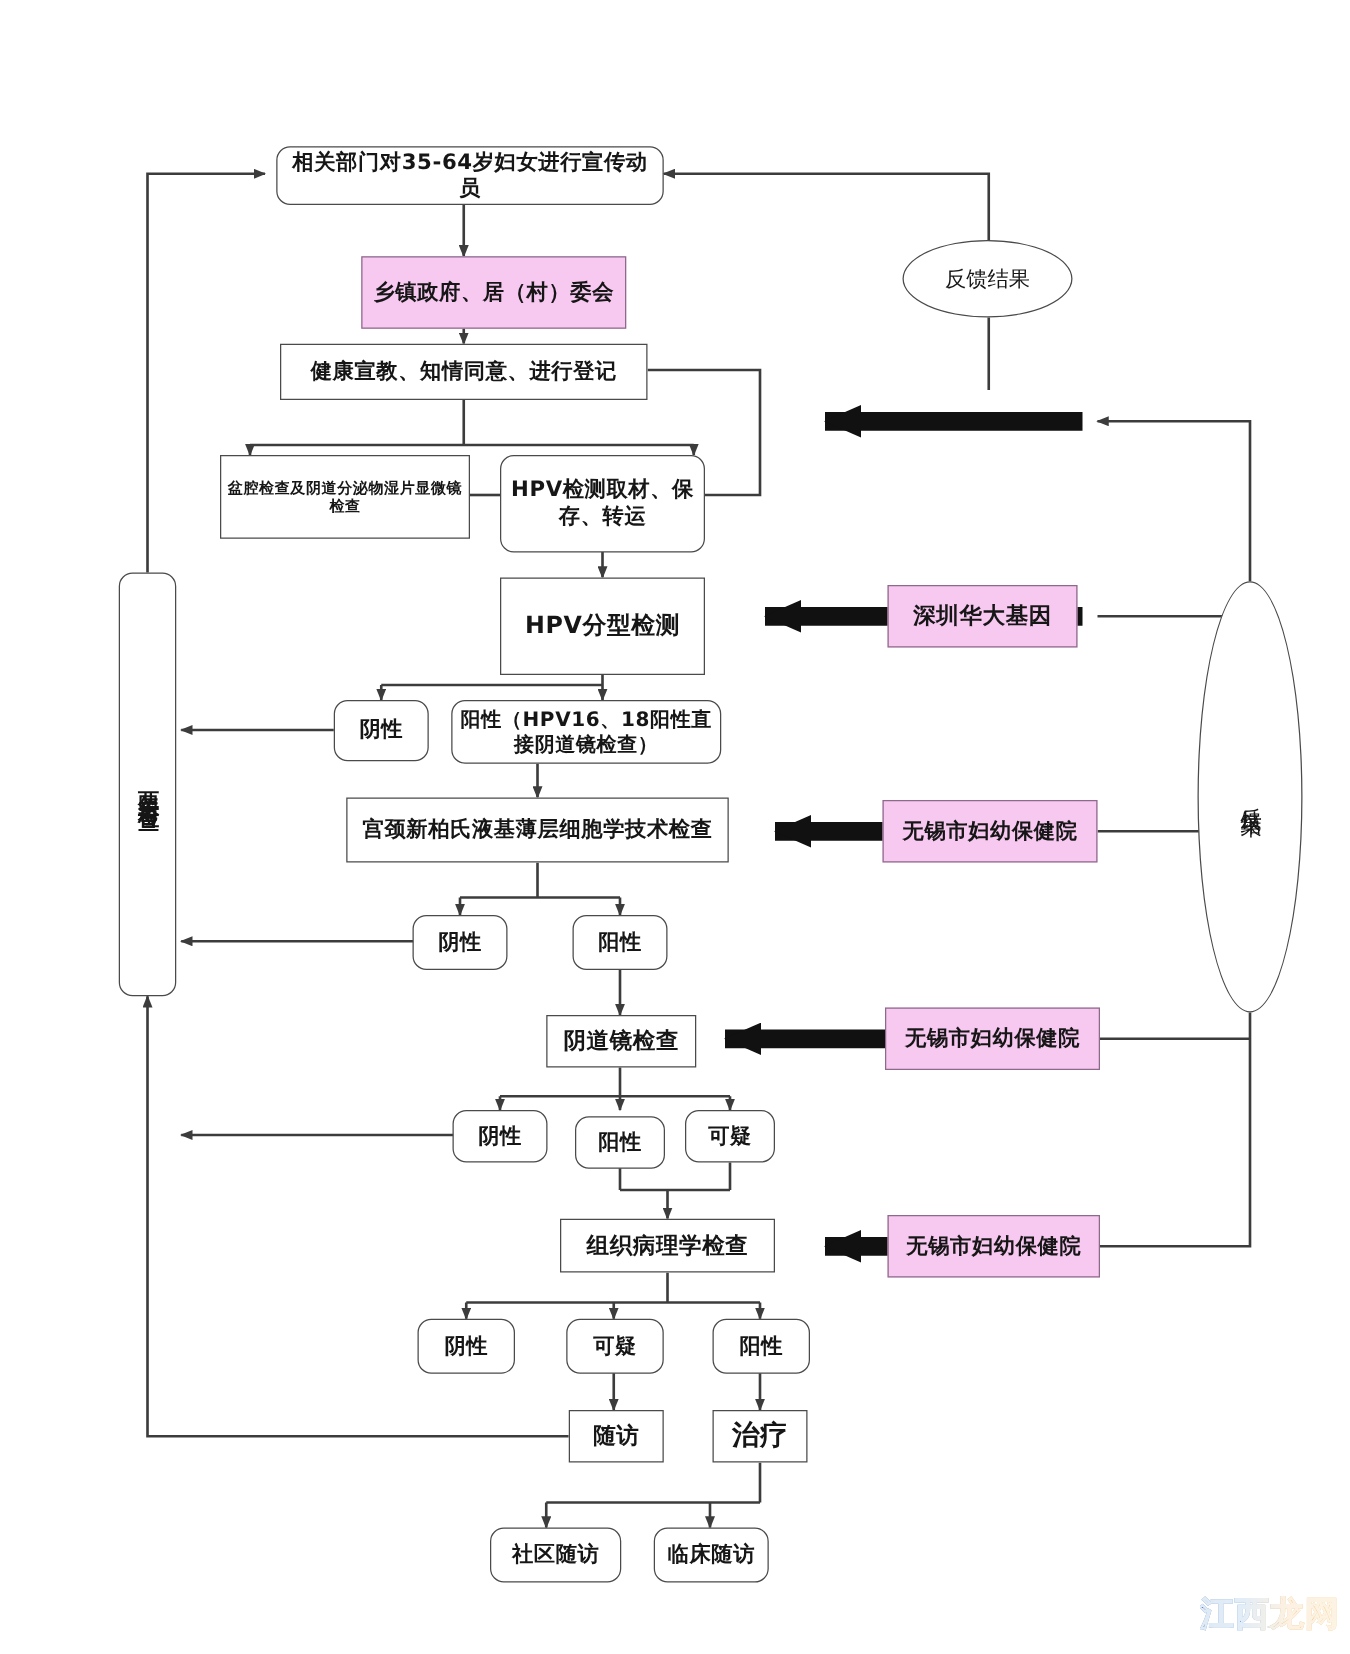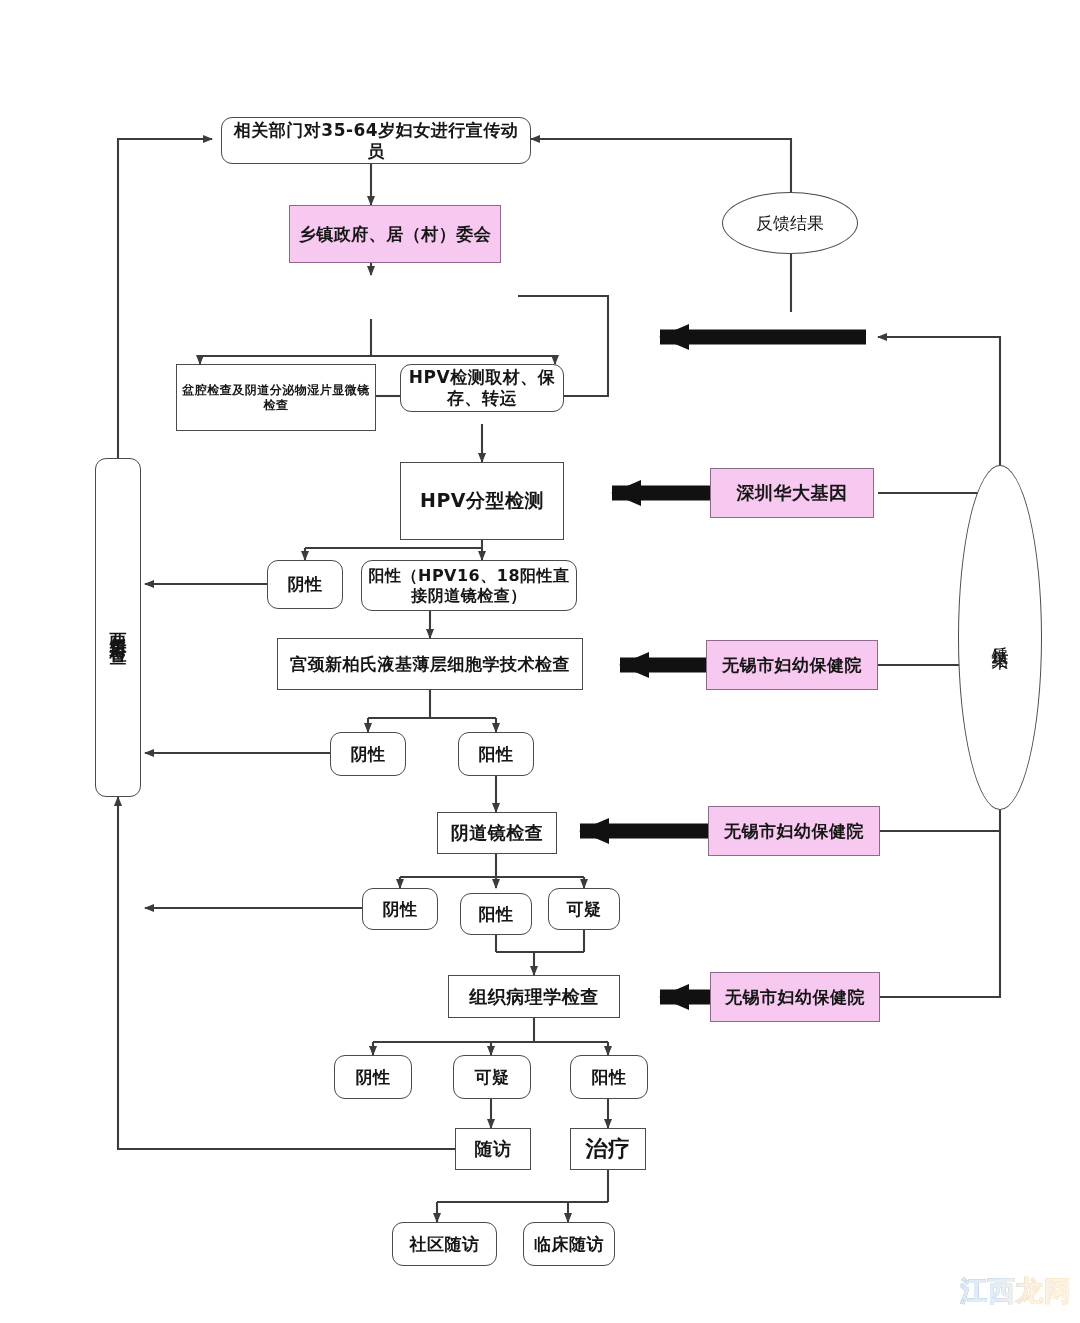--- a/index.html
+++ b/index.html
@@ -121,24 +121,25 @@
       <path d="M866,665 L620,665" stroke="#111111" stroke-width="15" marker-end="url(#ahb)"></path>
       <path d="M866,831 L580,831" stroke="#111111" stroke-width="15" marker-end="url(#ahb)"></path>
       <path d="M866,997 L660,997" stroke="#111111" stroke-width="15" marker-end="url(#ahb)"></path>
     </g>
   </svg>
 
   <div class="node plain" style="left:221px;top:117px;width:310px;height:47px;font-size:17px;">相关部门对35-64岁妇女进行宣传动员</div>
 
   <div class="node pink" style="left:265px;top:205px;width:212px;height:58px;margin-left:24px;">乡镇政府、居（村）委会</div>
 
+  <div class="node bold" style="left:224px;top:275px;width:294px;height:45px;">健康宣教、知情同意、进行登记</div>
 
   <div class="node bold" style="left:176px;top:364px;width:200px;height:67px;font-size:12px;">盆腔检查及阴道分泌物湿片显微镜检查</div>
 
-  <div class="node plain" style="left:400px;top:364px;width:164px;height:48px;">HPV检测取材、保存、转运</div>
+  <div class="node plain" style="left:400px;top:364px;width:164px;height:78px;">HPV检测取材、保存、转运</div>
 
   <div class="node bold" style="left:400px;top:462px;width:164px;height:78px;font-size:19px;">HPV分型检测</div>
 
   <div class="node plain" style="left:267px;top:560px;width:76px;height:49px;">阴性</div>
 
   <div class="node plain" style="left:361px;top:560px;width:216px;height:51px;font-size:16px;">阳性（HPV16、18阳性直接阴道镜检查）</div>
 
   <div class="node bold" style="left:277px;top:638px;width:306px;height:52px;font-size:17px;">宫颈新柏氏液基薄层细胞学技术检查</div>
 
   <div class="node plain" style="left:330px;top:732px;width:76px;height:44px;">阴性</div>
@@ -173,21 +174,21 @@
     <span class="vtext">两年后再检查</span>
   </div>
 
   <div class="ell" style="left:722px;top:192px;width:136px;height:62px;">反馈结果</div>
 
   <div class="ell" style="left:958px;top:465px;width:84px;height:345px;">
     <span class="vtext">反馈结果</span>
   </div>
 
 
-  <div class="node pink" style="left:710px;top:468px;width:164px;height:50px;font-size:18px;">深圳华大基因</div>
+  <div class="node pink" style="left:710px;top:468px;width:152px;height:50px;font-size:18px;">深圳华大基因</div>
 
   <div class="node pink" style="left:706px;top:640px;width:172px;height:50px;font-size:17px;">无锡市妇幼保健院</div>
 
   <div class="node pink" style="left:708px;top:806px;width:172px;height:50px;font-size:17px;">无锡市妇幼保健院</div>
 
   <div class="node pink" style="left:710px;top:972px;width:170px;height:50px;font-size:17px;">无锡市妇幼保健院</div>
 
   <div class="wm">江西龙网</div>
 </div>
 

